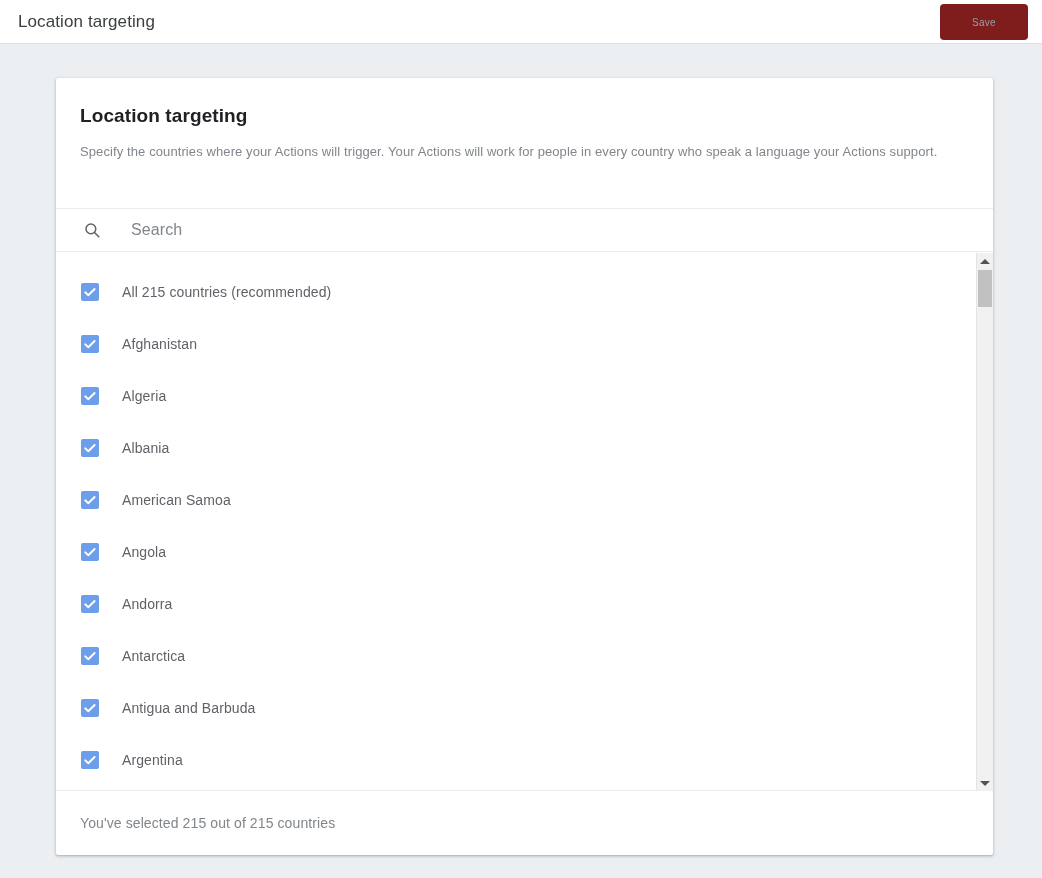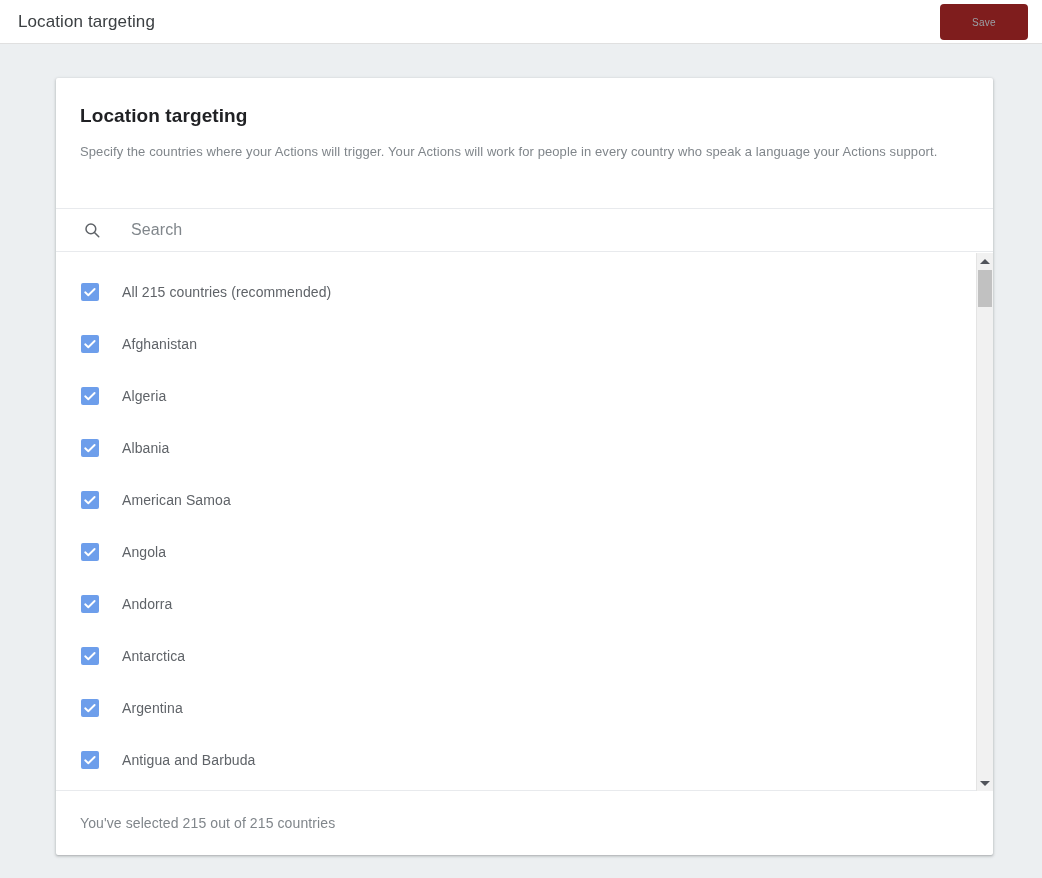--- a/index.html
+++ b/index.html
@@ -308,29 +308,29 @@
             </svg>
           </span>
           <span class="list-label">Antarctica</span>
         </div>
         <div class="list-item">
           <span class="cb">
             <svg viewBox="0 0 16 16">
               <path d="M3.2 8.3 L6.3 11.2 L12.6 5.0" fill="none" stroke="#ffffff" stroke-width="1.9" stroke-linecap="round" stroke-linejoin="round"></path>
             </svg>
           </span>
+          <span class="list-label">Antigua and Barbuda</span>
+        </div>
+        <div class="list-item">
+          <span class="cb">
+            <svg viewBox="0 0 16 16">
+              <path d="M3.2 8.3 L6.3 11.2 L12.6 5.0" fill="none" stroke="#ffffff" stroke-width="1.9" stroke-linecap="round" stroke-linejoin="round"></path>
+            </svg>
+          </span>
           <span class="list-label">Argentina</span>
-        </div>
-        <div class="list-item">
-          <span class="cb">
-            <svg viewBox="0 0 16 16">
-              <path d="M3.2 8.3 L6.3 11.2 L12.6 5.0" fill="none" stroke="#ffffff" stroke-width="1.9" stroke-linecap="round" stroke-linejoin="round"></path>
-            </svg>
-          </span>
-          <span class="list-label">Antigua and Barbuda</span>
         </div>
         <div class="list-item">
           <span class="list-label"></span>
         </div>
       </div>
   </div>
 
   <div class="scrollbar">
     <div class="sb-arrow up">
         <i></i>

